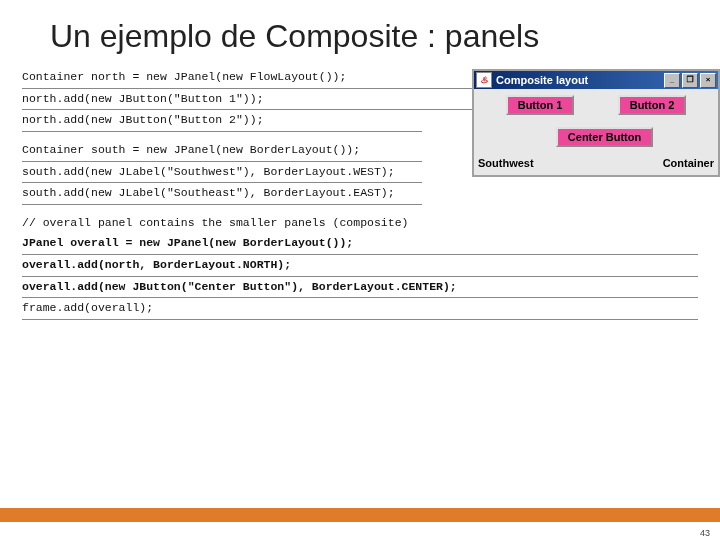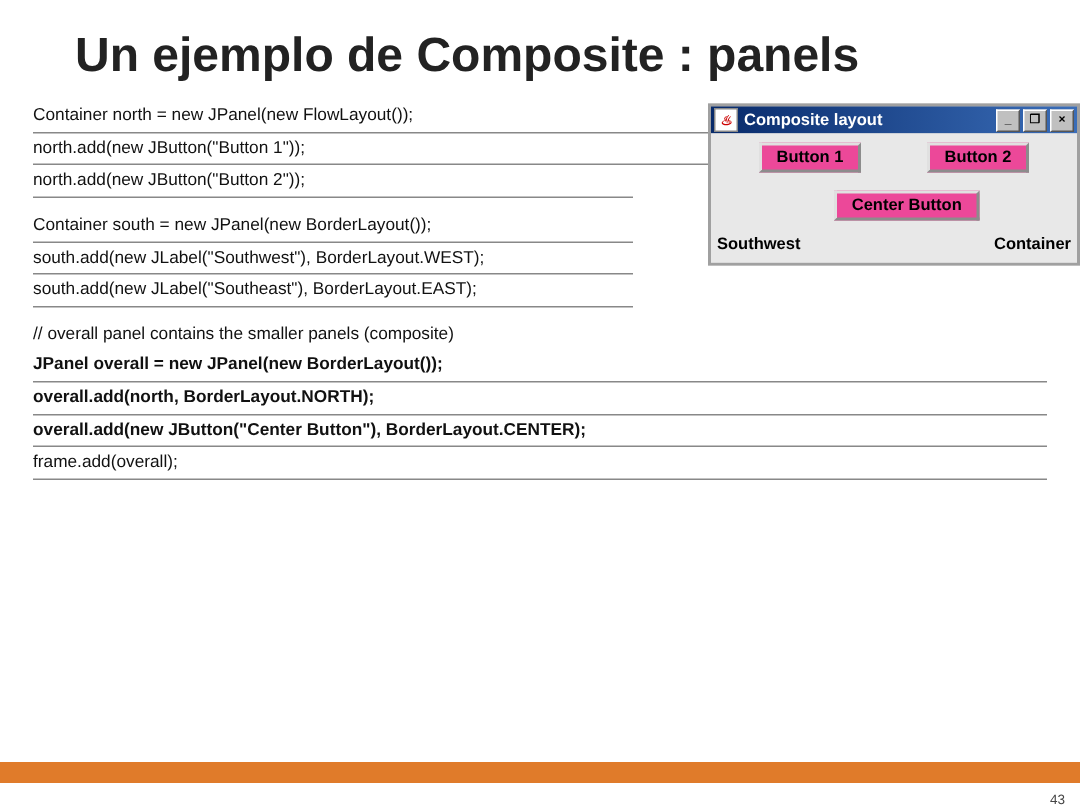--- a/index.html
+++ b/index.html
@@ -13,31 +13,31 @@
     position: relative;
   }
   .slide {
     width: 720px;
     height: 540px;
     position: relative;
     box-sizing: border-box;
   }
   .title {
     font-size: 32px;
-    font-weight: 700;
+    font-weight: 400;
     color: #222;
     padding: 18px 0 12px 50px;
     font-family: "Segoe UI Light", "Segoe UI", Arial, sans-serif;
   }
   .content {
     padding: 0 22px 0 22px;
     position: relative;
   }
   .code-line {
-    font-family: Liberation Sans, sans-serif;
+    font-family: Liberation Mono, monospace;
     font-size: 11.5px;
     line-height: 1.1;
     padding: 4px 0 4px 0;
     border-bottom: 1px solid #888;
     white-space: pre;
     color: #111;
   }
   .code-line.shortdiv {
     border-bottom: 1px solid #888;
     width: 400px;

